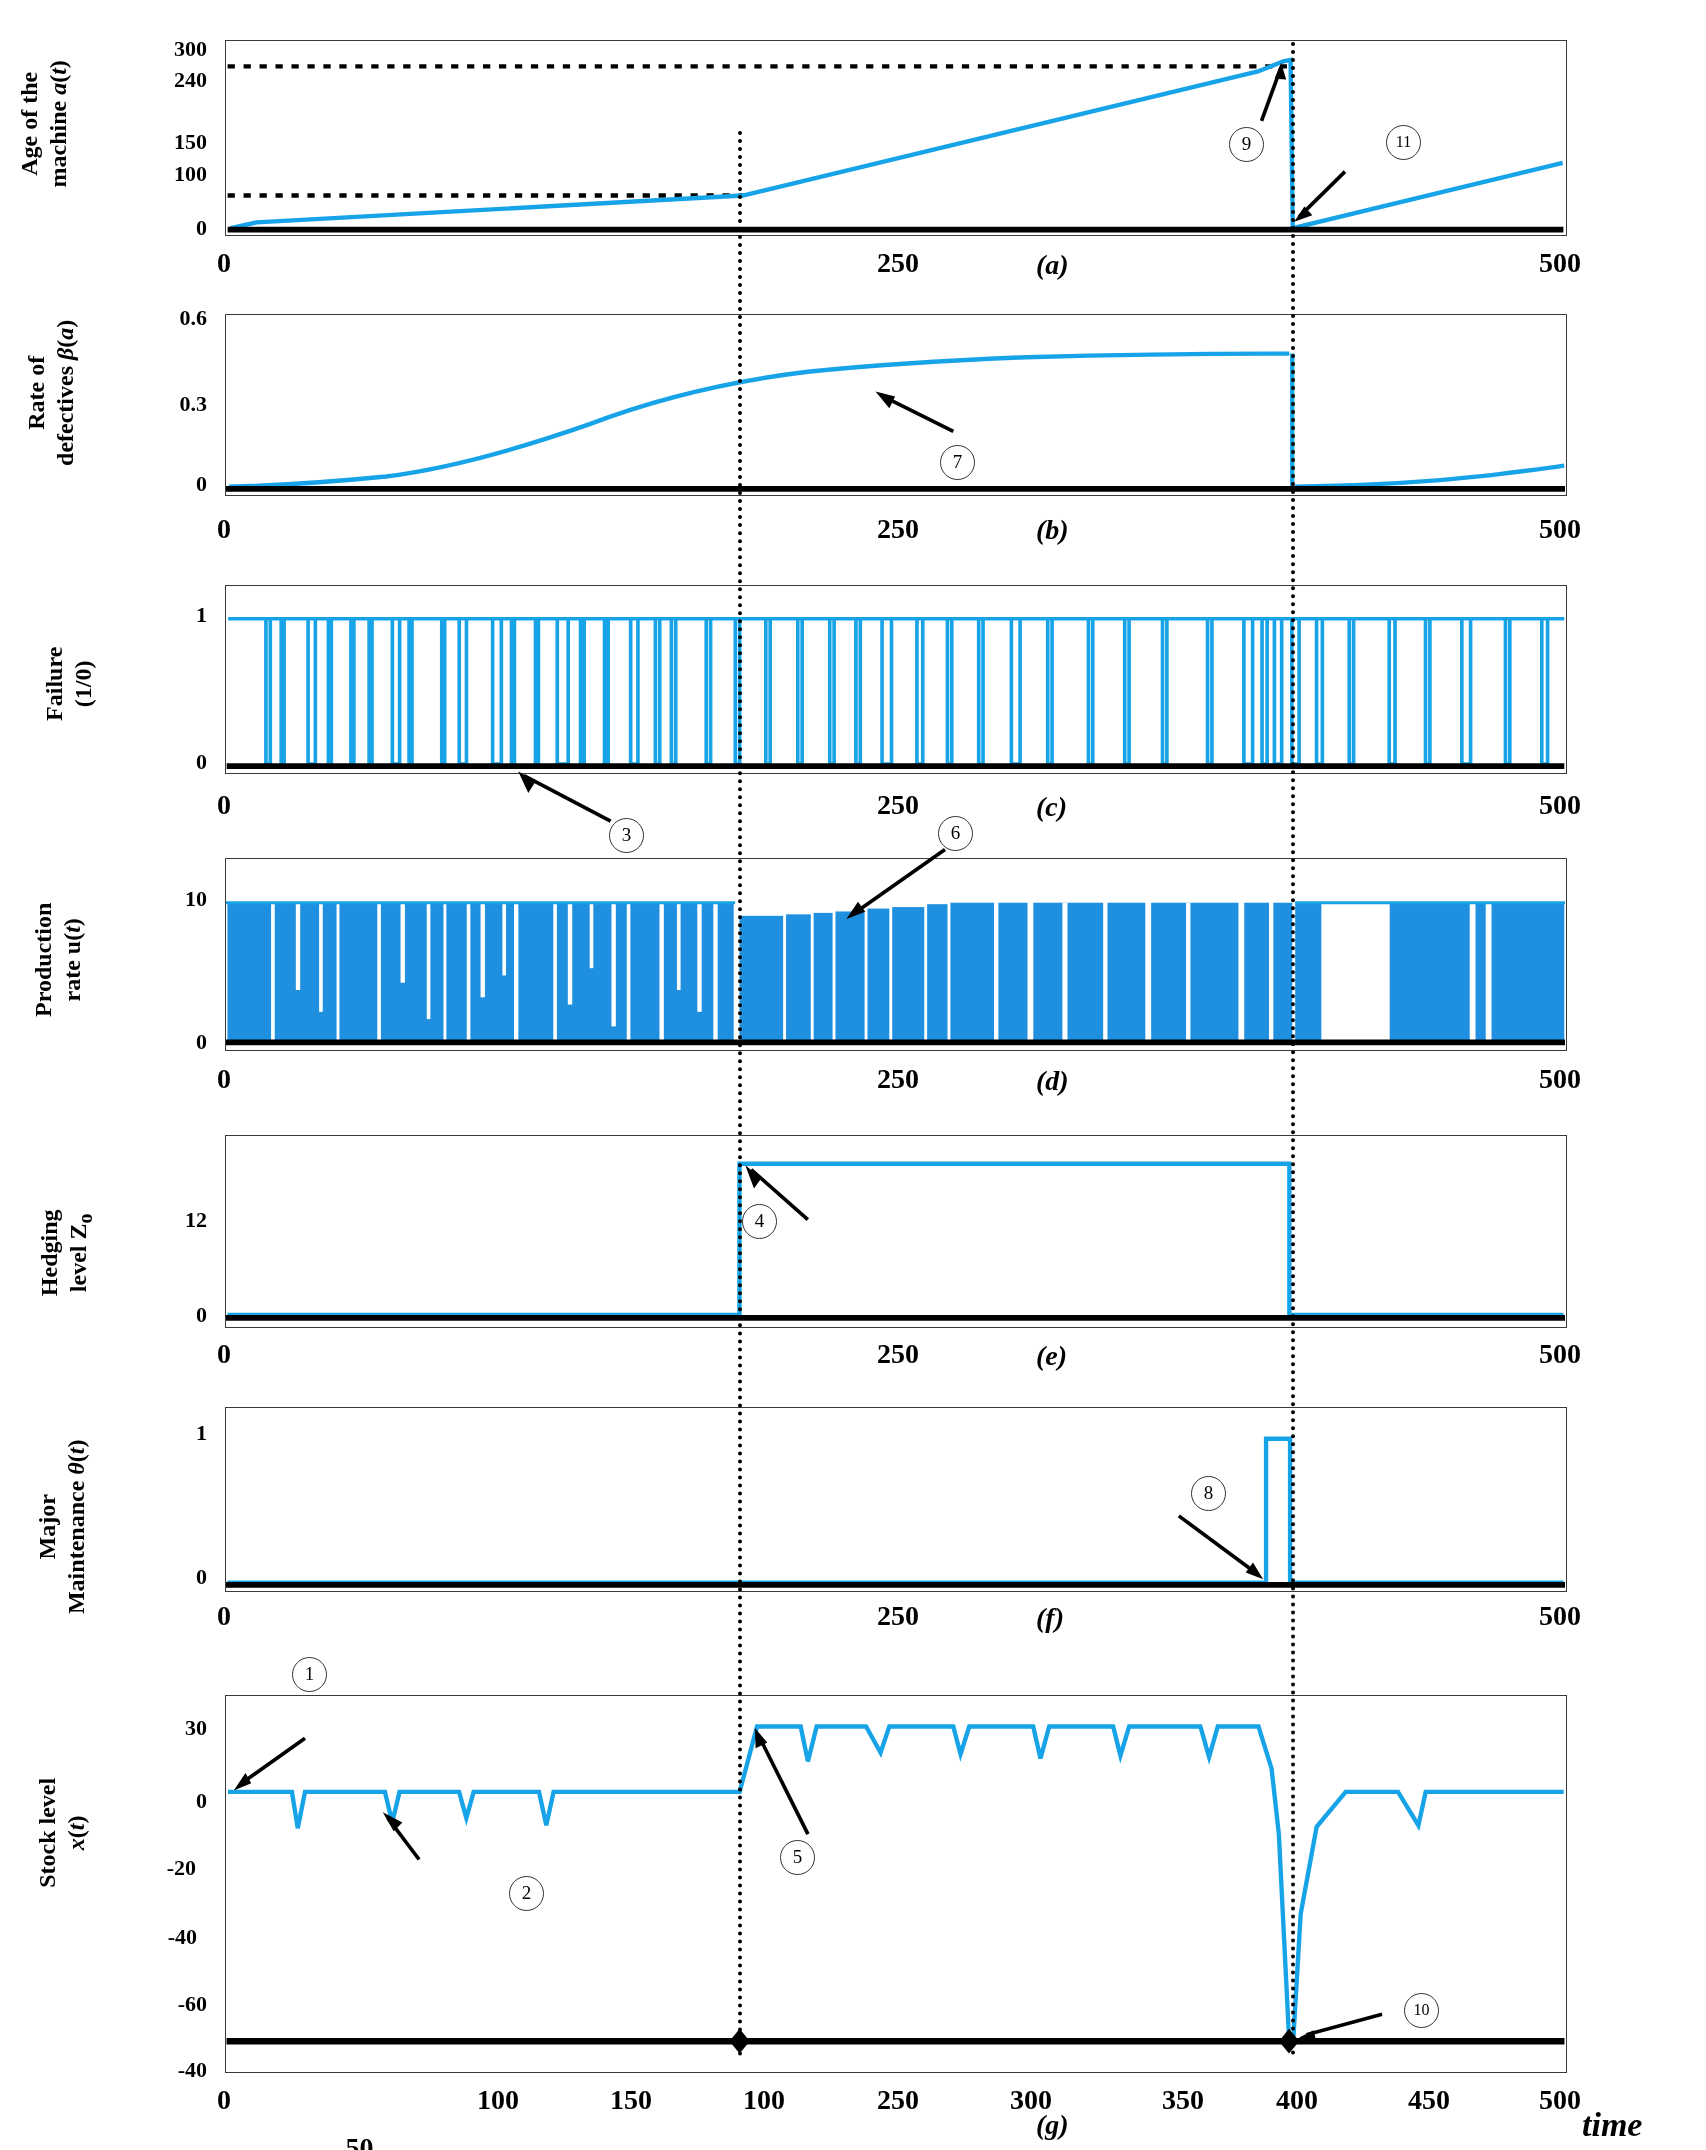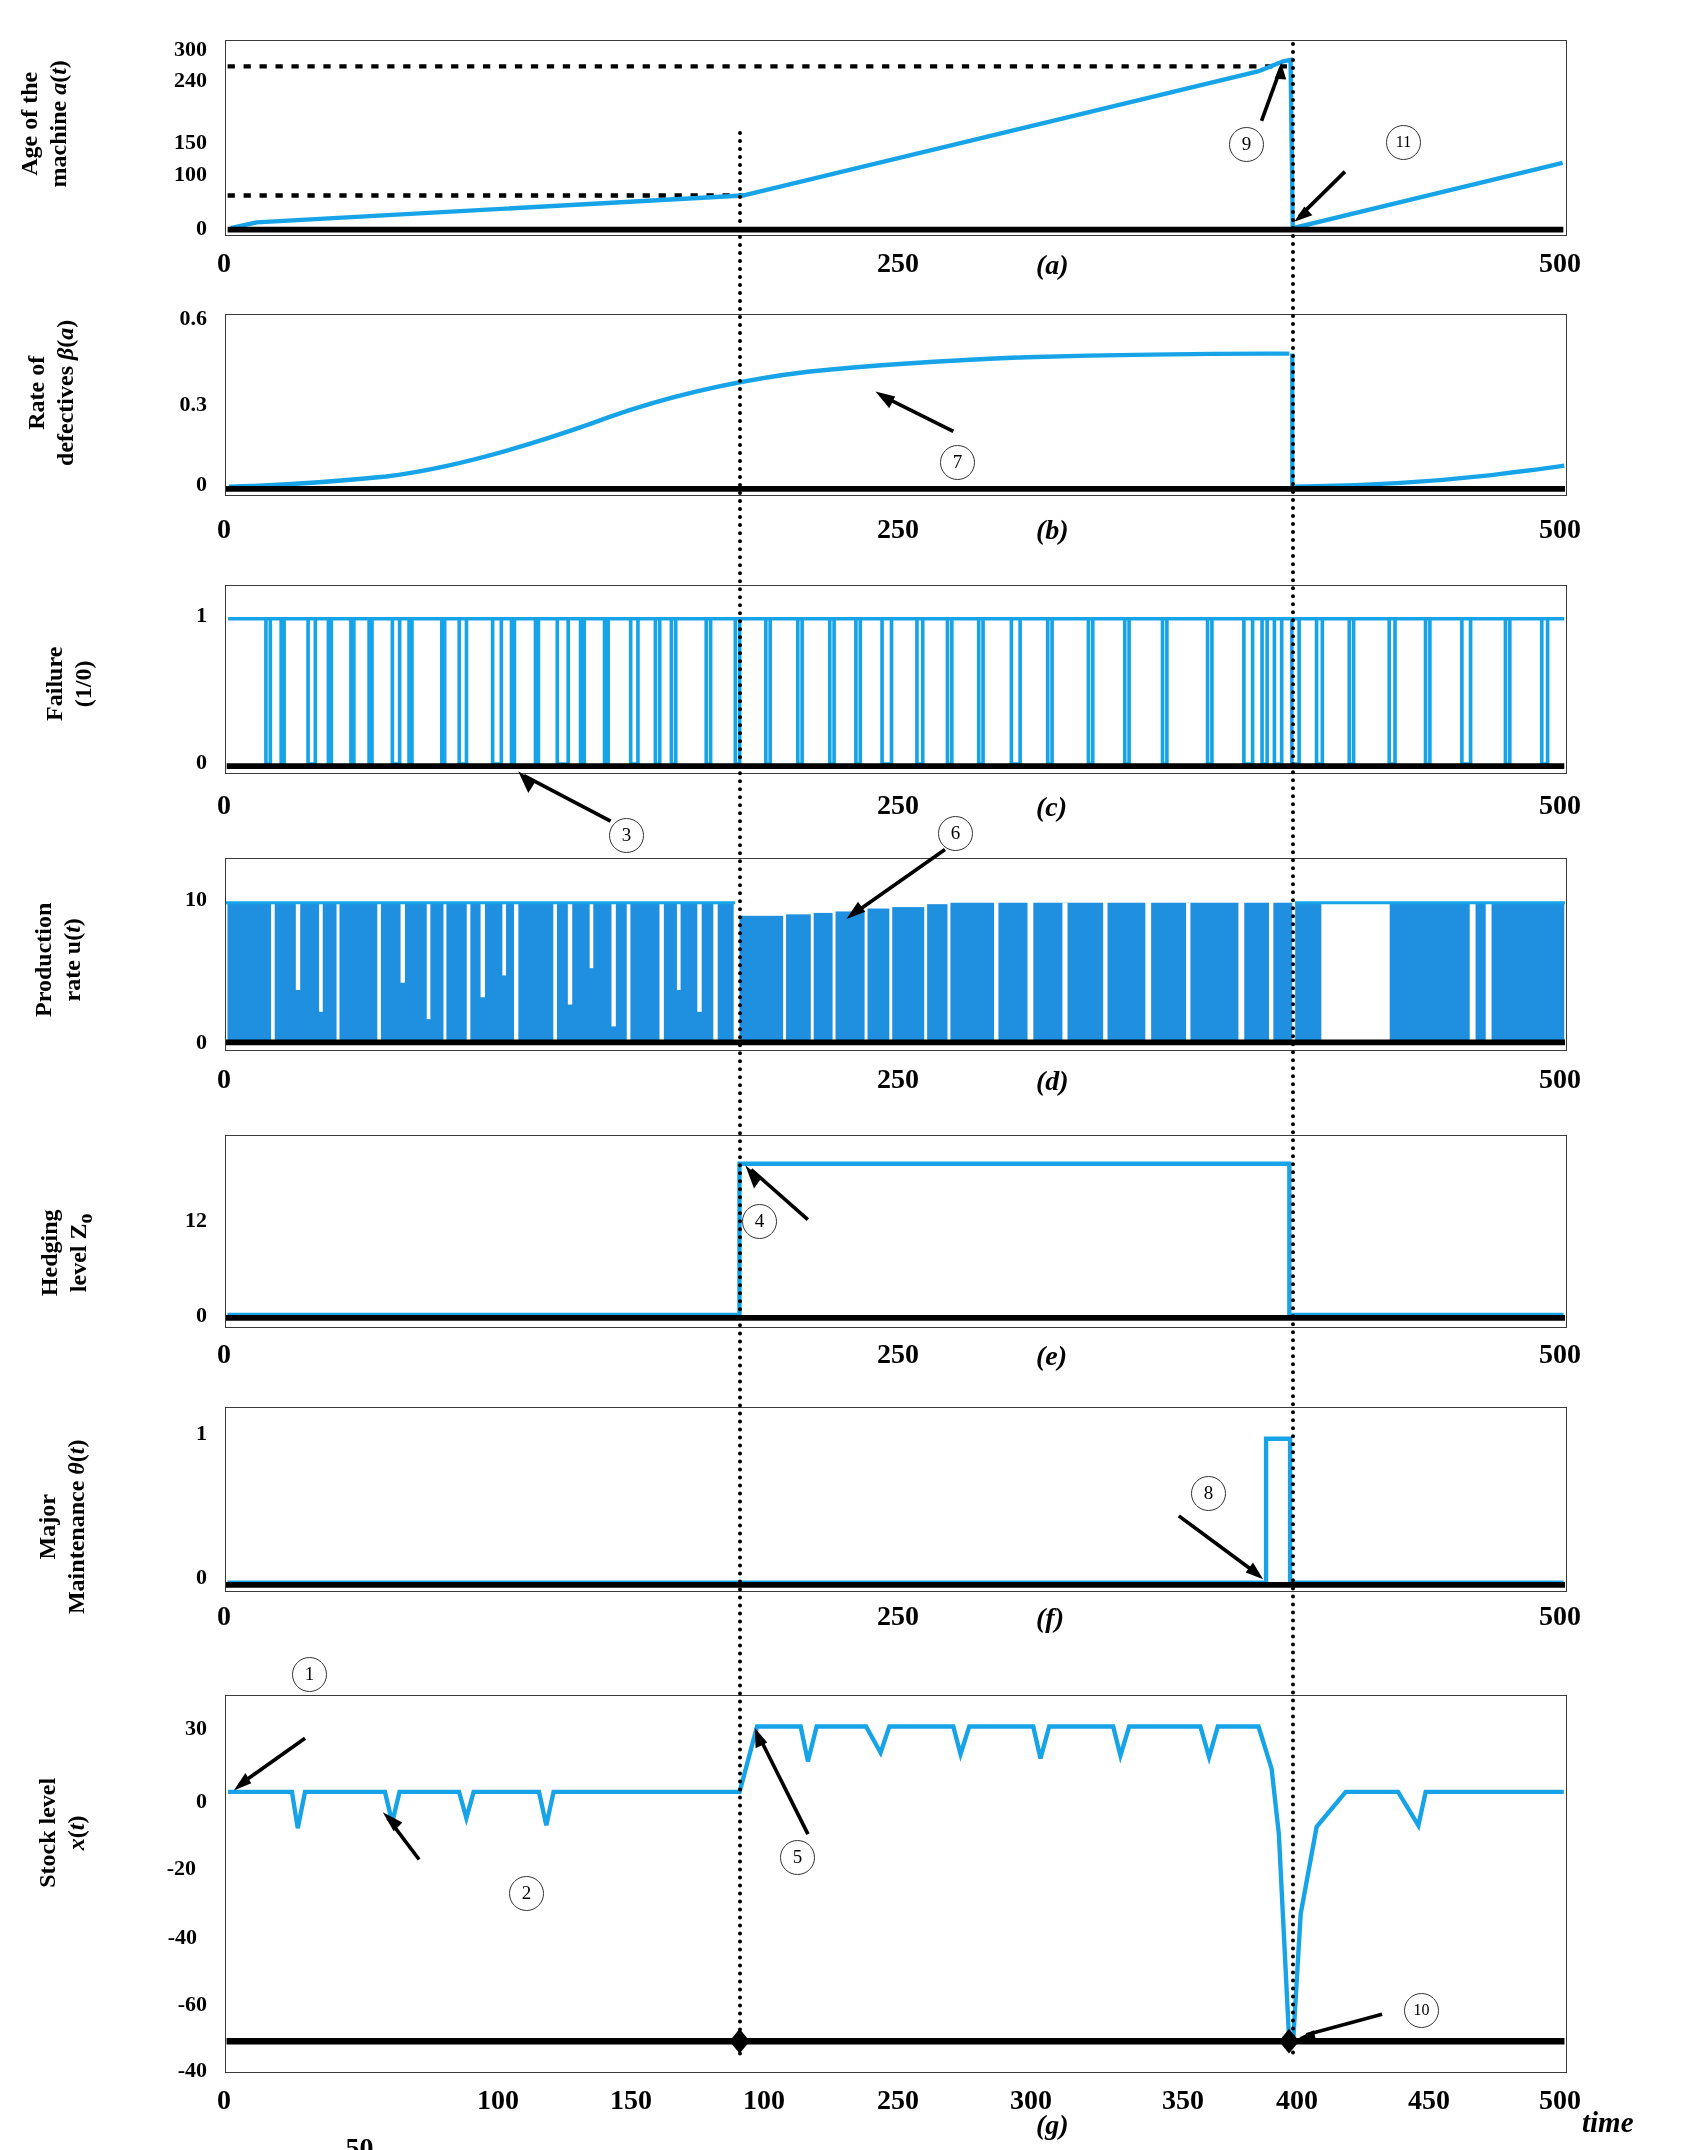--- a/index.html
+++ b/index.html
@@ -15,21 +15,21 @@
   .ytitle{position:absolute;font-size:24px;font-weight:700;text-align:center;
           transform-origin:center center;transform:rotate(-90deg);line-height:1.2;}
   .dashed-v{position:absolute;border-left:4.4px dotted #000;}
   svg{display:block;}
 
   .cnum{position:absolute;width:33px;height:33px;border:1.5px solid #333;border-radius:50%;
         font-size:19px;line-height:32px;text-align:center;background:#fff;color:#000;
         font-family:"Liberation Serif",serif;}
   .cnum.small{font-size:16px;}
 
-  .timelab{position:absolute;font-size:29px;font-weight:700;font-style:italic;}
+  .timelab{position:absolute;font-size:34px;font-weight:700;font-style:italic;}
 </style>
 </head>
 <body>
 
 <div class="page">
 
 <div class="panel">
   <div class="ytitle" style="left:-58px;top:95px;width:204px;">
     Age of the<br>machine <i>a</i>(<i>t</i>)
   </div>

